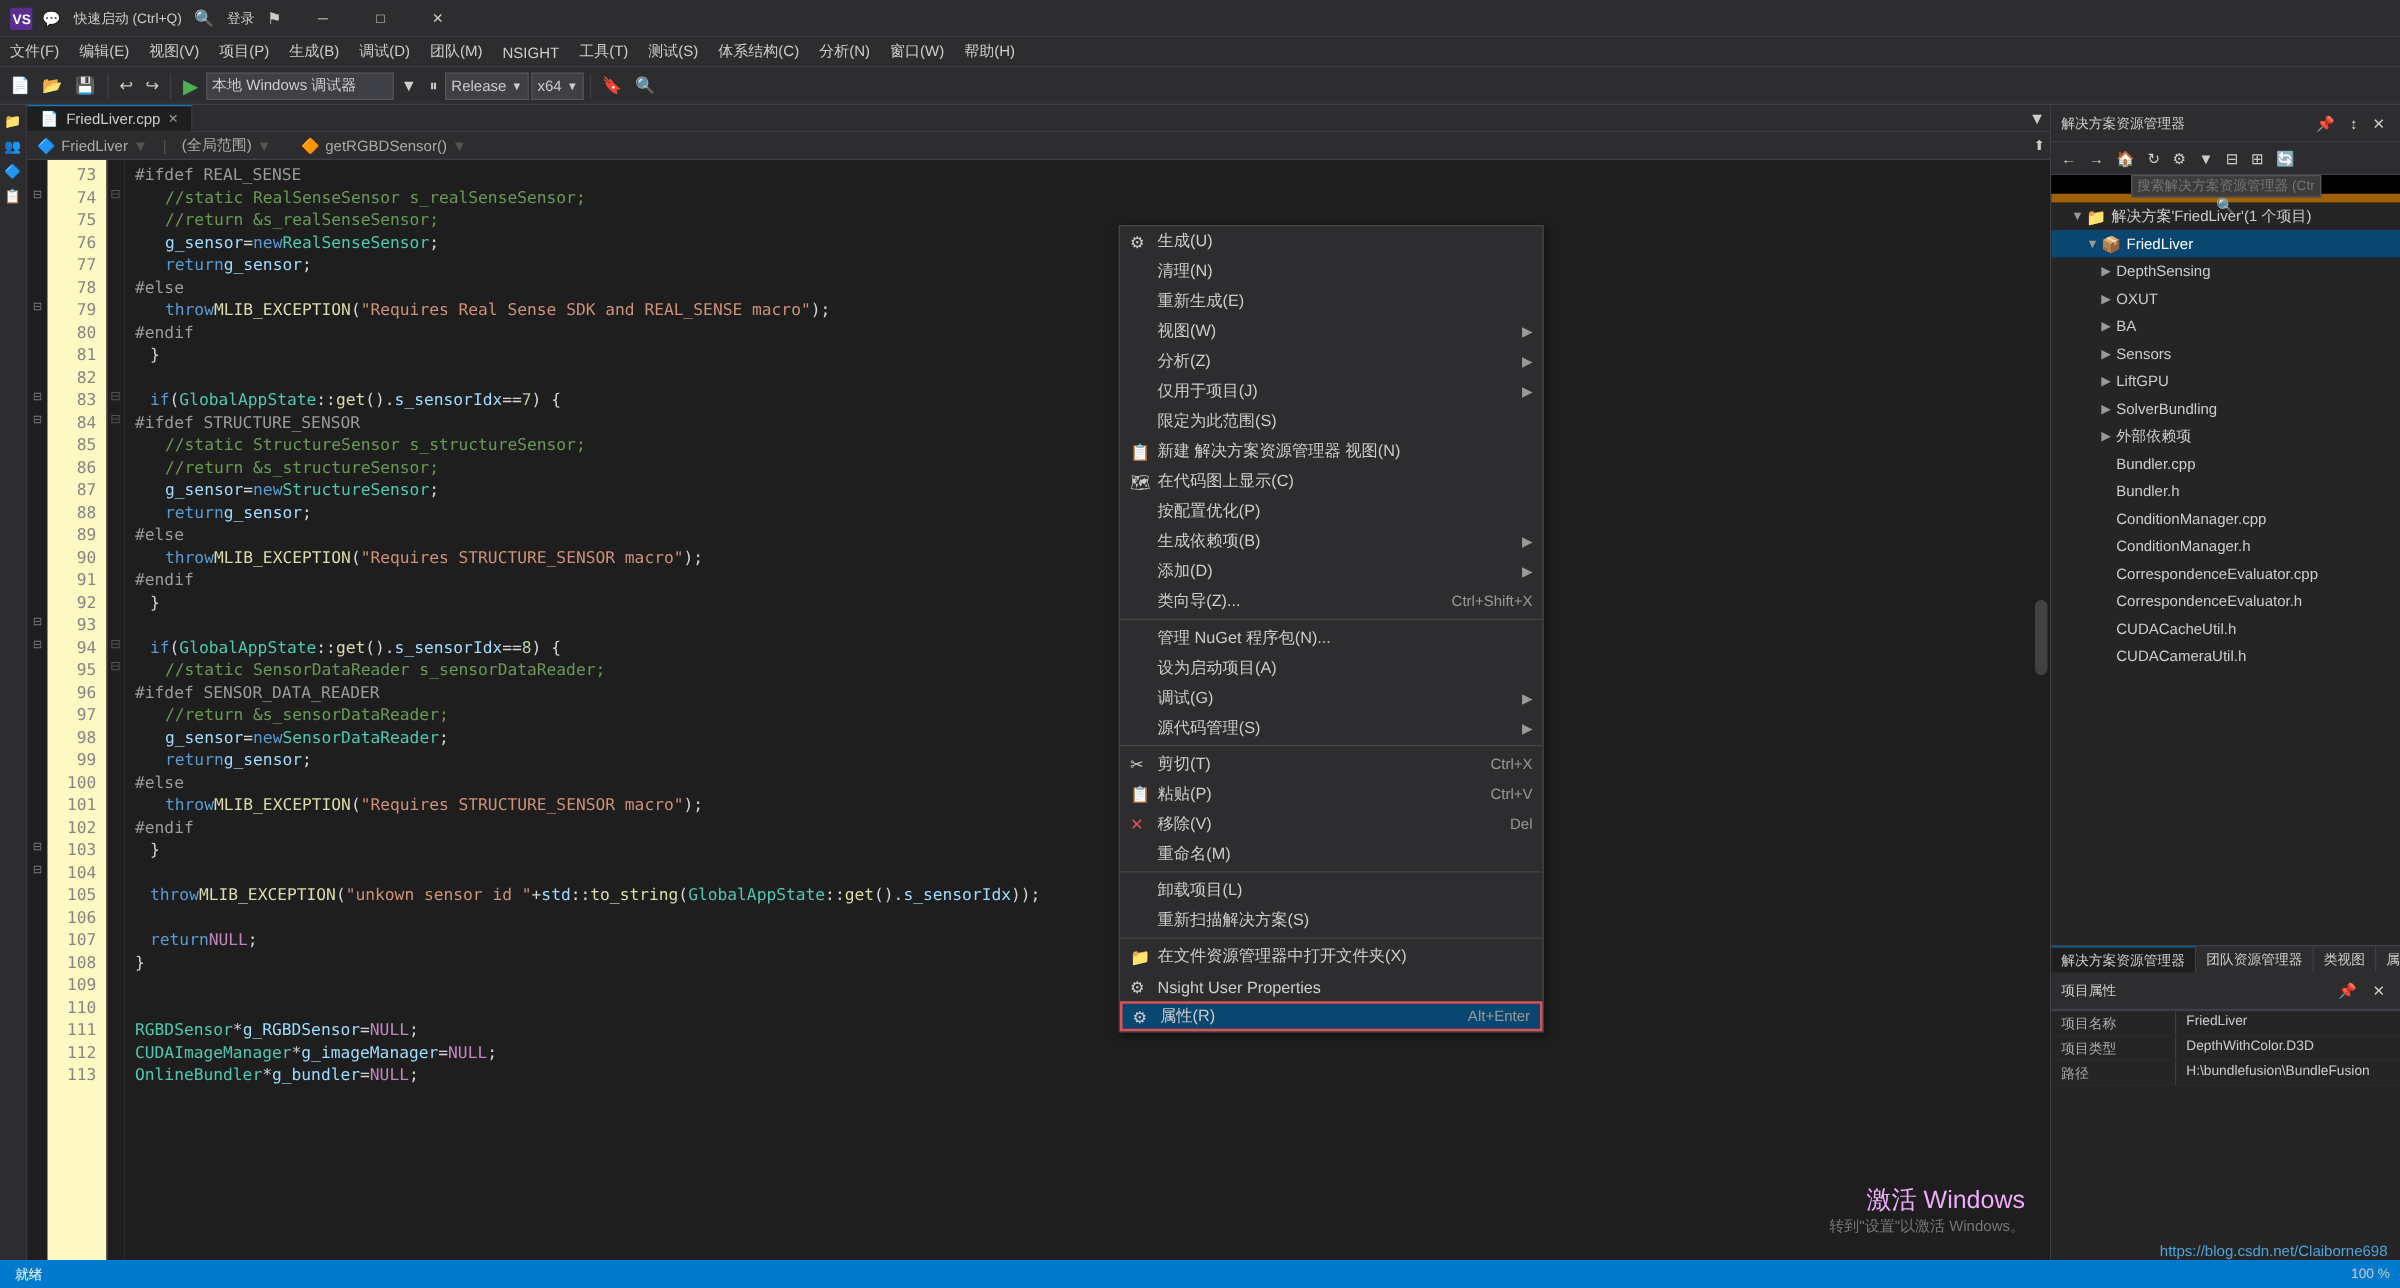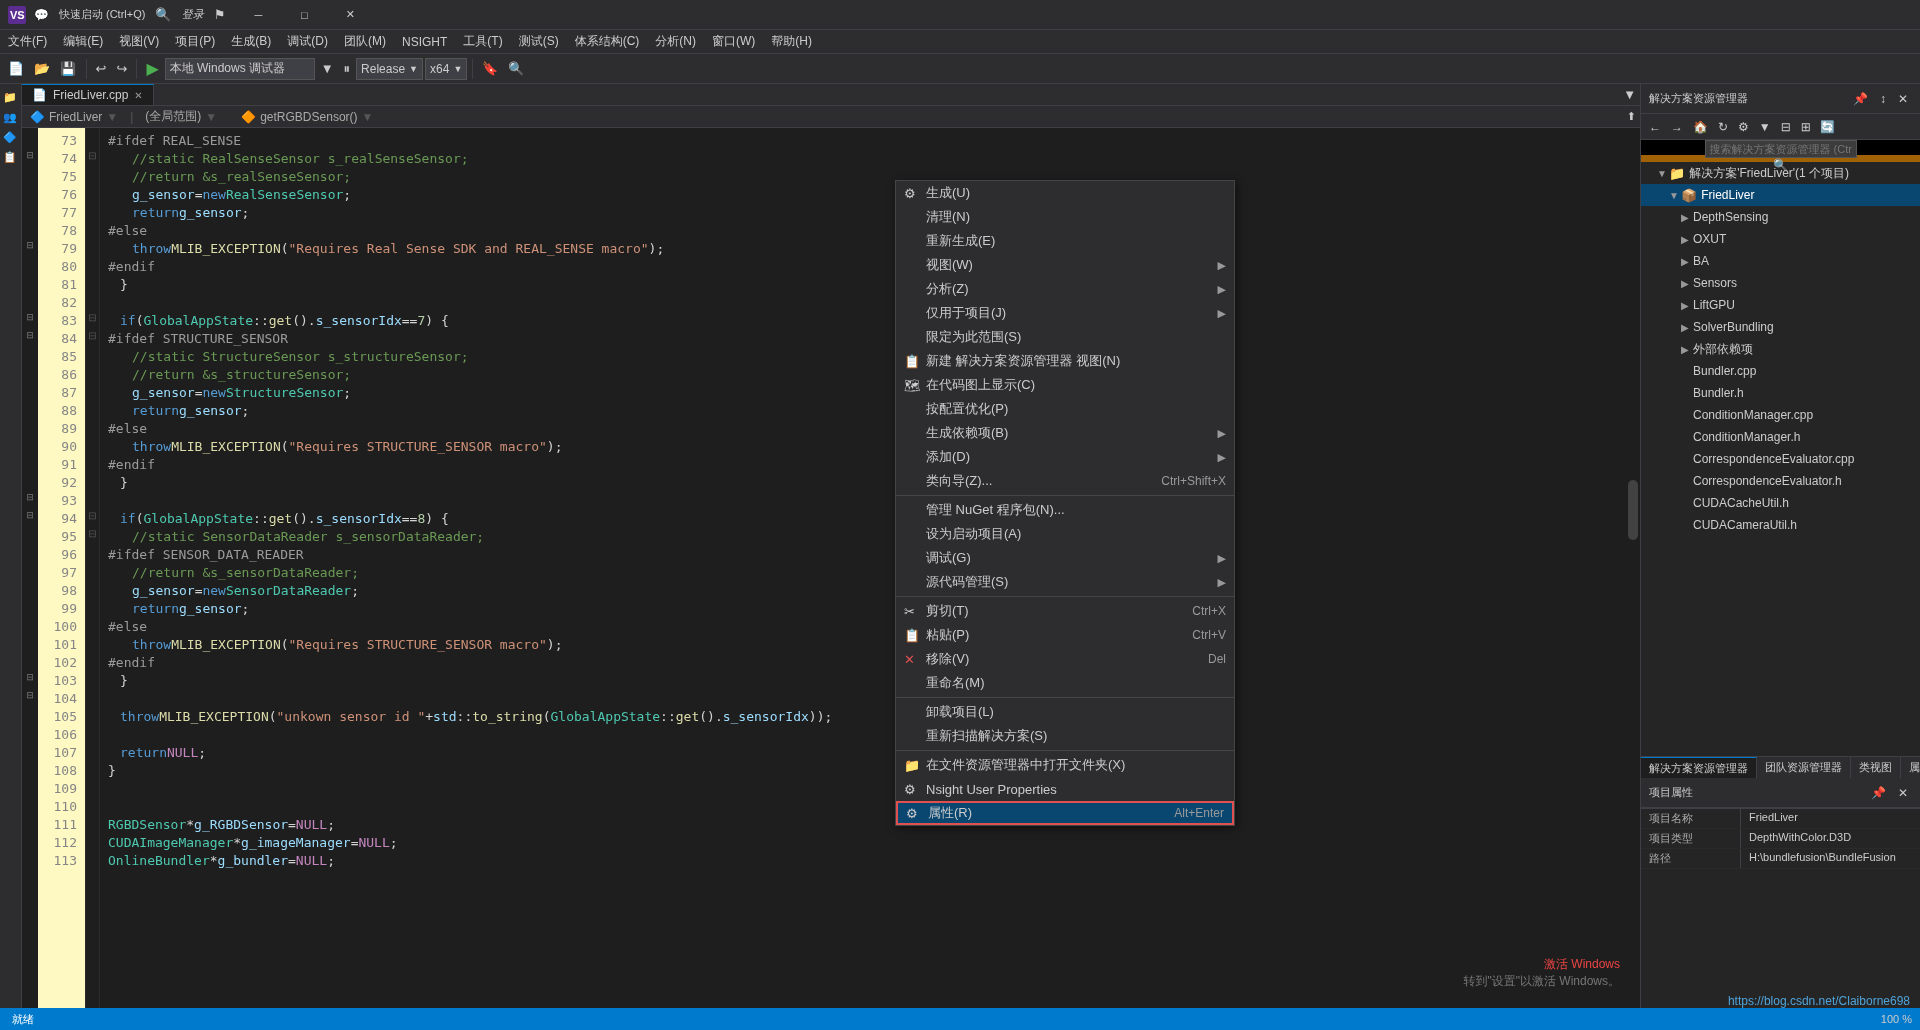--- a/index.html
+++ b/index.html
@@ -382,21 +382,21 @@
     
     
     #activation-watermark {
       position: absolute;
       bottom: 40px;
       right: 300px;
       color: #888;
       font-size: 13px;
       text-align: right;
     }
-    #activation-watermark .main { color: #ef4444; font-size: 12px; }
+    #activation-watermark .main { color: #f0abfc; font-size: 20px; }
     #activation-watermark .sub { color: #777; font-size: 12px; }
 
     
     #csdn-link {
       position: absolute;
       bottom: 22px;
       right: 10px;
       color: #4fa3d9;
       font-size: 12px;
     }
@@ -406,21 +406,21 @@
 
 <div id="title-bar">
   <svg width="18" height="18" viewBox="0 0 18 18" style="margin-right:8px">
     <rect width="18" height="18" rx="2" fill="#5c2d91"></rect>
     <text x="2" y="13" font-size="11" fill="white" font-weight="bold">VS</text>
   </svg>
   <div id="title-bar-right" style="display:flex;align-items:center;gap:10px;margin-right:10px;">
     <span style="color:#ccc;font-size:12px;cursor:pointer;">💬</span>
     <span style="color:#ccc;font-size:11px;cursor:pointer;">快速启动 (Ctrl+Q)</span>
     <span style="color:#ccc;font-size:13px;cursor:pointer;">🔍</span>
-    <span style="color:#ccc;font-size:11px;cursor:pointer;font-style:italic;">登录</span>
+    <span style="color:#ccc;font-size:11px;cursor:pointer;">登录</span>
     <span style="color:#ccc;font-size:13px;cursor:pointer;">⚑</span>
   </div>
   <div style="display:flex;">
     <div class="win-btn">─</div>
     <div class="win-btn">□</div>
     <div class="win-btn close">✕</div>
   </div>
 </div>
 
 <div id="menu-bar">

